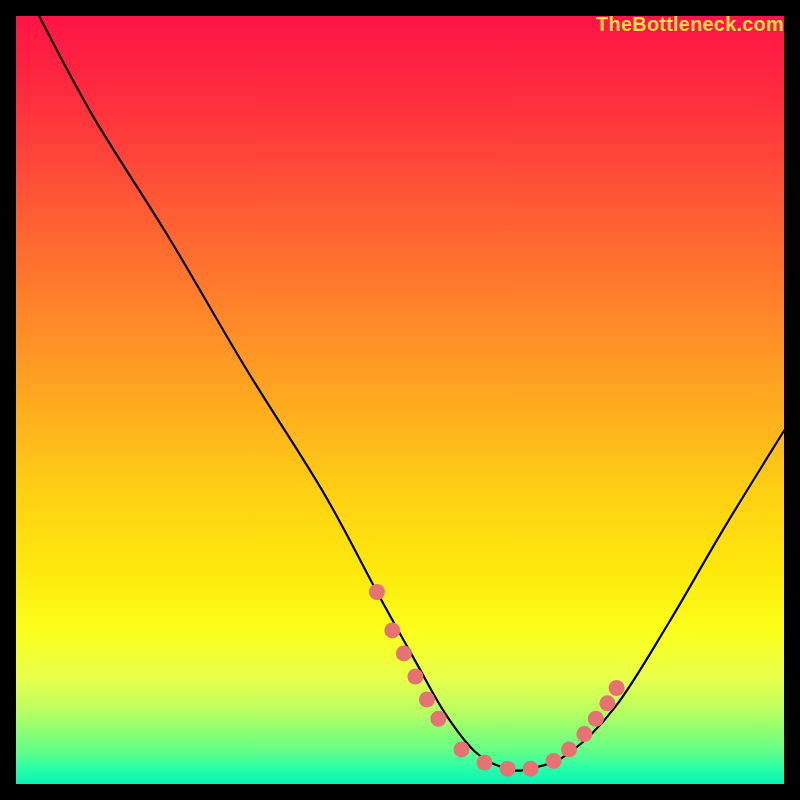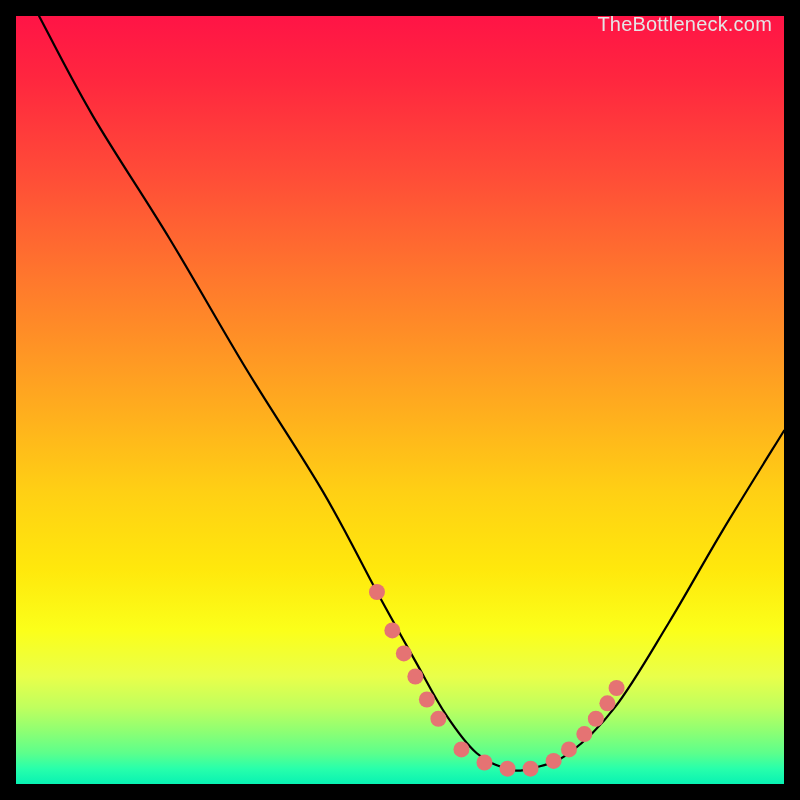--- a/index.html
+++ b/index.html
@@ -40,24 +40,24 @@
       #c0ff5e 90%,
       #90ff72 93%,
       #5cff8c 96%,
       #28ffab 98%,
       #08f2b3 100%
     );
   }
   .watermark {
     position: absolute;
     top: -3px;
-    right: 12px;
-    color: #e5e5e5;
+    right: 0;
+    color: #fde047;
     font-size: 20px;
-    font-weight: 400;
+    font-weight: 700;
     letter-spacing: 0.2px;
     user-select: none;
   }
   svg.curve {
     position: absolute;
     left: 0;
     top: 0;
     width: 768px;
     height: 768px;
     overflow: visible;

